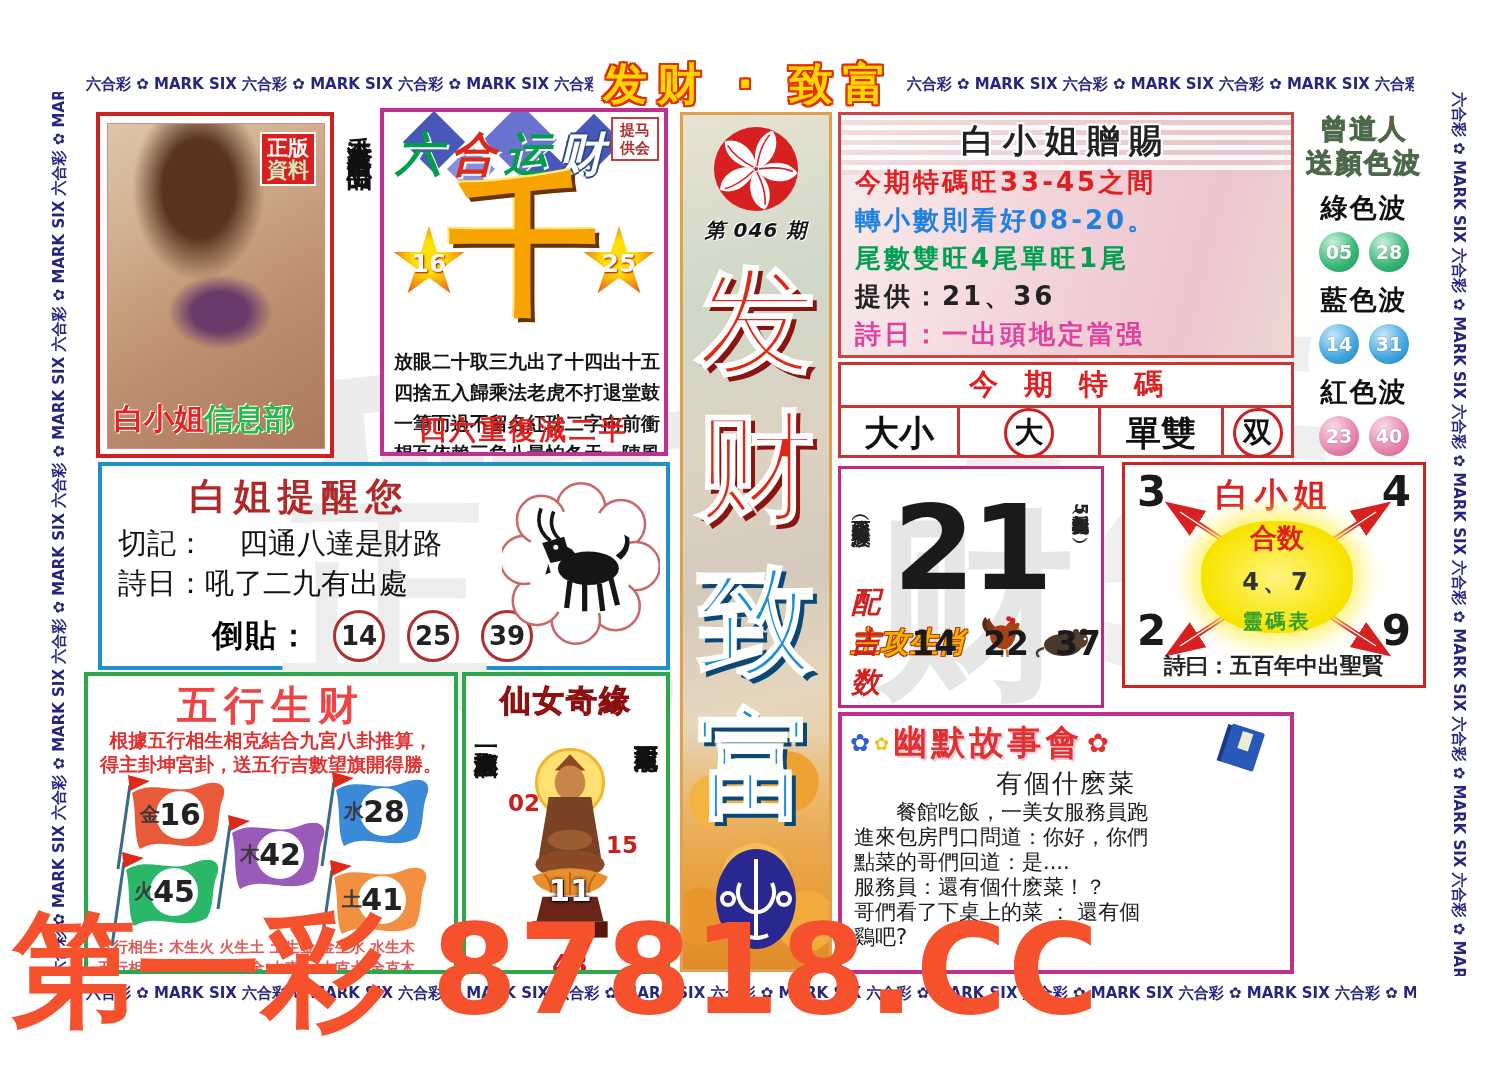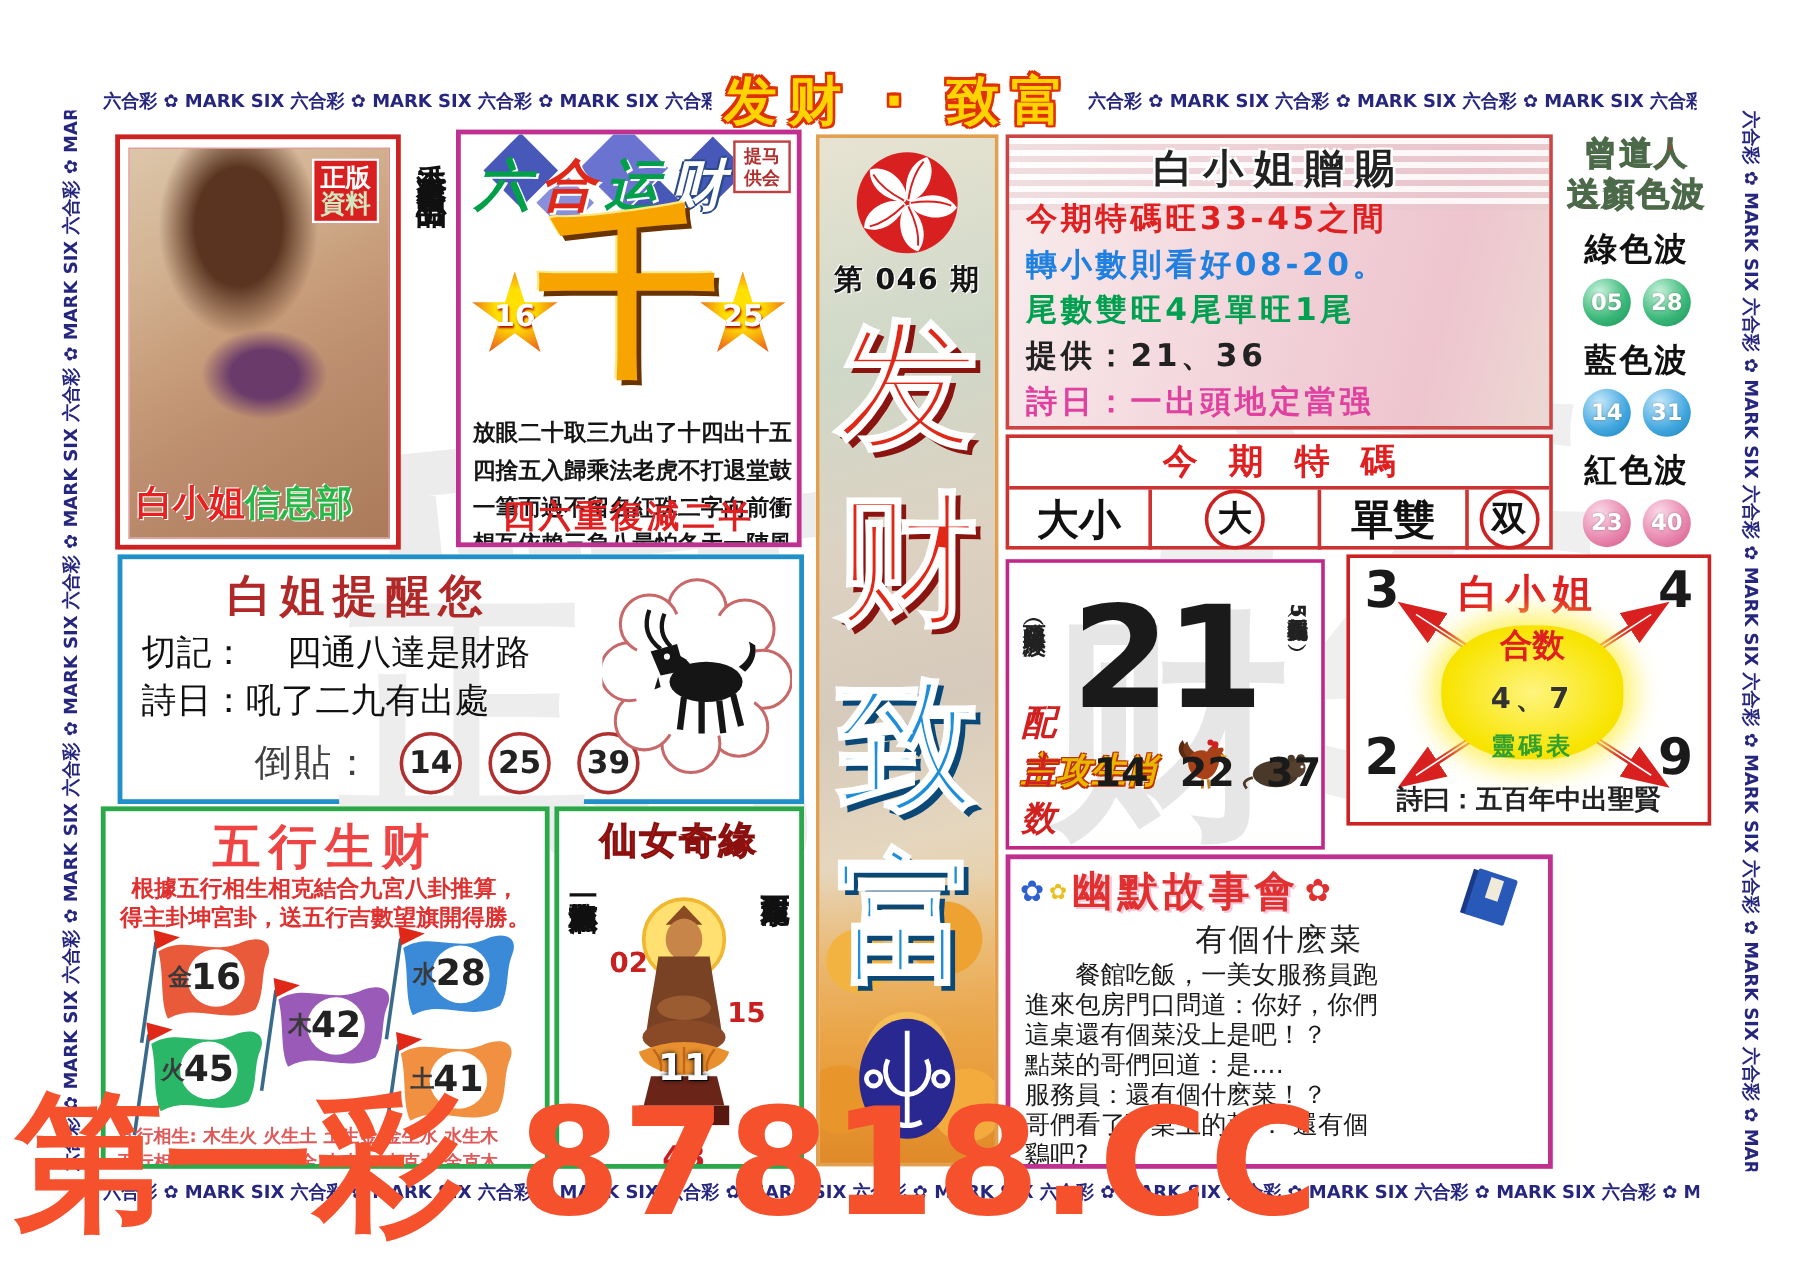--- a/index.html
+++ b/index.html
@@ -82,22 +82,22 @@
       background:linear-gradient(165deg,#e7e3d2 0%,#cfd8c8 22%,#ddd2c2 40%,#d5cabb 55%,#e5d6be 68%,#ecc98f 82%,#e2953a 100%);}
   .coins{position:absolute;left:0;bottom:0;width:100%;height:240px;
       background:
        radial-gradient(circle at 22% 30%, #f2b340 0 26px, rgba(0,0,0,0) 27px),
        radial-gradient(circle at 72% 22%, #eda231 0 30px, rgba(0,0,0,0) 31px),
        radial-gradient(circle at 50% 62%, #f6bf55 0 34px, rgba(0,0,0,0) 35px),
        radial-gradient(circle at 12% 78%, #e8962c 0 28px, rgba(0,0,0,0) 29px),
        radial-gradient(circle at 84% 80%, #f2ab3c 0 30px, rgba(0,0,0,0) 31px),
        linear-gradient(180deg, rgba(236,180,90,0) 0%, #eaa344 60%, #e08a28 100%);}
   .bauhinia{position:absolute;left:50%;top:10px;transform:translateX(-50%);}
-  .issue{position:absolute;left:0;top:102px;width:100%;text-align:center;font-size:24px;font-weight:bold;
-      color:#151515;text-shadow:1px 1px 0 #fff,-1px -1px 0 #fff;letter-spacing:1px;}
+  .issue{position:absolute;left:0;top:102px;width:100%;text-align:center;font-size:20px;font-weight:bold;
+      color:#151515;text-shadow:1px 1px 0 #fff,-1px -1px 0 #fff;letter-spacing:1px;font-style:italic;}
   .cc-char{position:absolute;left:0;width:100%;text-align:center;font-size:118px;font-weight:900;line-height:1;}
   .cc-red{color:#e02818;-webkit-text-stroke:2px #fff;text-shadow:5px 5px 0 #8a1410;}
   .cc-blue{color:#1e8ed8;-webkit-text-stroke:2px #fff;text-shadow:5px 5px 0 #0a4878;}
   .p1{top:146px;} .p2{top:292px;} .p3{top:446px;} .p4{top:592px;}
   .hkjc{position:absolute;left:50%;top:732px;transform:translateX(-50%);}
 
   
   .zengci-panel{left:838px;top:112px;width:456px;height:246px;border:3px solid #cc4444;
       background:linear-gradient(105deg,#f8ecec 0%,#f5dde2 30%,#f1cfd7 55%,#eec5cf 78%,#ecd8d2 100%);overflow:hidden;}
   .blinds{position:absolute;left:0;top:0;width:100%;height:60px;
@@ -139,21 +139,21 @@
   .reminder-panel{left:98px;top:462px;width:572px;height:208px;border:4px solid #2090c8;}
   .reminder-panel::before{content:"正";position:absolute;left:180px;top:-10px;font-size:210px;color:#ededed;
       z-index:0;font-weight:bold;}
   .rm-title{position:absolute;left:0;top:6px;width:70%;text-align:center;font-size:37px;font-weight:900;
       color:#b02828;letter-spacing:7px;z-index:1;}
   .rm-line{position:absolute;left:16px;font-size:29px;color:#111;font-family:"DejaVu Serif","Liberation Serif",serif;
       z-index:1;white-space:nowrap;}
   .rm1{top:58px;} .rm2{top:98px;}
   .rm-gap{display:inline-block;width:34px;}
   .rm-row{position:absolute;left:110px;top:144px;display:flex;align-items:center;gap:22px;z-index:1;}
-  .rm-label{color:#404040;font-size:31px;font-weight:400;letter-spacing:2px;}
+  .rm-label{color:#000000;font-size:31px;font-weight:700;letter-spacing:2px;}
   .numcircle{display:inline-flex;width:46px;height:46px;border:3px solid #b03030;border-radius:50%;
       align-items:center;justify-content:center;font-size:26px;font-weight:bold;color:#222;background:#fff;}
   .goat-box{position:absolute;right:6px;top:14px;z-index:1;}
 
   
   .calendar-panel{left:838px;top:466px;width:266px;height:242px;border:3px solid #c02888;overflow:hidden;}
   .calendar-panel::before{content:"财";position:absolute;right:26px;top:4px;font-size:200px;color:#e6e6e6;
       z-index:0;font-weight:bold;}
   .cal-left{position:absolute;left:8px;top:36px;writing-mode:vertical-rl;font-size:19px;color:#222;
       font-weight:bold;z-index:1;letter-spacing:1px;}
@@ -630,21 +630,20 @@
           <rect x="8" y="8" width="7" height="38" fill="#1a3a88"></rect>
           <rect x="12" y="6" width="34" height="40" rx="2" fill="#2858b8"></rect>
           <rect x="24" y="10" width="11" height="18" fill="#f0ead8"></rect>
         </g>
       </svg>
     </span>
     <div class="hu-sub">有個什麽菜</div>
     <div class="hu-story">
       <div>　　餐館吃飯，一美女服務員跑</div>
       <div>進來包房門口問道：你好，你們</div>
-      <div>這桌還有個菜没上是吧！？</div>
       <div>點菜的哥們回道：是....</div>
       <div>服務員：還有個什麽菜！？</div>
       <div>哥們看了下桌上的菜 ： 還有個</div>
       <div>鷄吧?</div>
     </div>
   </div>
 
   <div class="site-wm">第一彩 87818.CC</div>
 
 </div>

